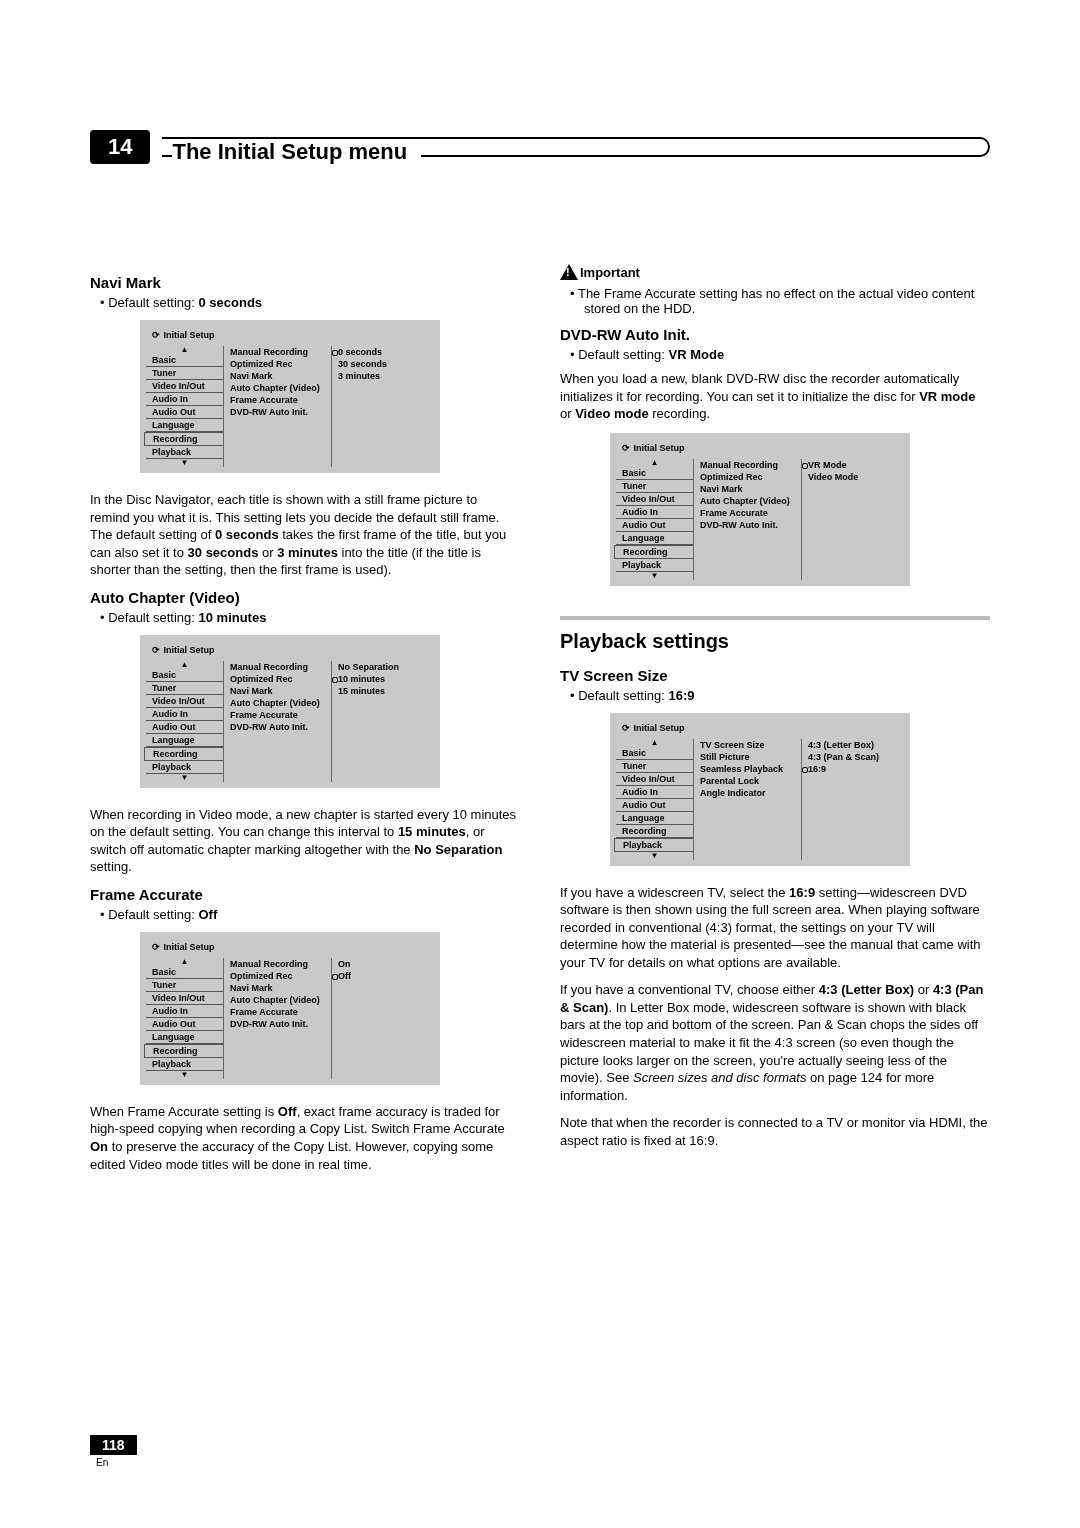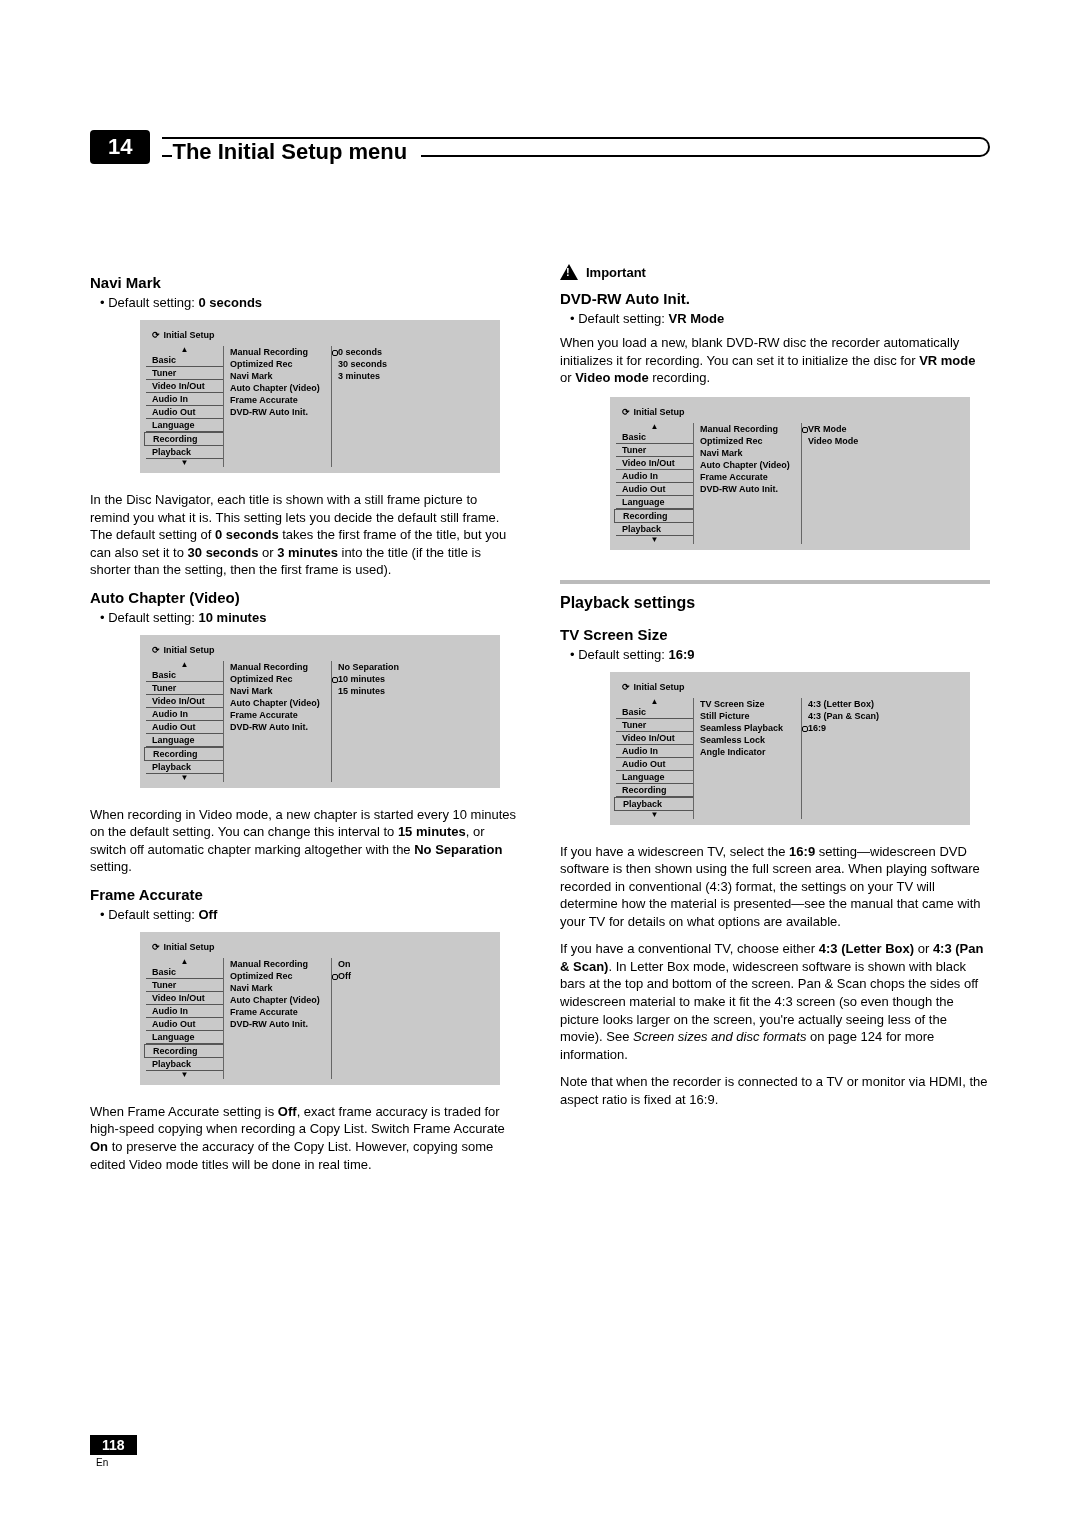--- a/index.html
+++ b/index.html
@@ -76,21 +76,21 @@
     font-size: 13px;
     line-height: 1.35;
     margin-bottom: 10px;
   }
   .strong { font-weight: bold; }
   .ital { font-style: italic; }
 
   
   .menu-shot {
     background: #c9c9c9;
-    width: 360px;
+    width: 300px;
     margin: 10px 0 18px 50px;
     padding: 6px 6px 6px 6px;
     font-size: 9px;
     position: relative;
   }
   .menu-shot .title {
     font-weight: bold;
     padding: 4px 6px 6px 6px;
   }
   .menu-shot .title::before {
@@ -147,21 +147,21 @@
     position: absolute;
     left: 0px; top: 4px;
     width: 4px; height: 4px;
     border: 1px solid #000;
     border-radius: 2px;
   }
 
   .important-head {
     display: flex;
     align-items: center;
-    gap: 8px;
+    gap: 2px;
     margin-bottom: 6px;
   }
   .warn-icon {
     width: 0; height: 0;
     border-left: 9px solid transparent;
     border-right: 9px solid transparent;
     border-bottom: 16px solid #000;
     position: relative;
   }
   .warn-icon::after {
@@ -171,21 +171,21 @@
     top: 2px;
     color: #fff;
     font-size: 11px;
     font-weight: bold;
   }
   .section-divider {
     border-top: 4px solid #bbb;
     margin: 30px 0 10px 0;
   }
   h2.section {
-    font-size: 16px;
+    font-size: 20px;
     font-weight: bold;
     margin-bottom: 14px;
   }
   .page-footer {
     position: absolute;
     left: 90px;
     bottom: 60px;
   }
   .page-num {
     background: #000;
@@ -336,20 +336,21 @@
     </p>
   </div>
 
   <div class="col">
 
     <div class="important-head">
       <div class="warn-icon"></div>
       <span class="strong">Important</span>
     </div>
     <ul class="bullet">
+      <li><span>The Frame Accurate setting has no effect on the actual video content stored on the HDD.</span></li>
     </ul>
 
     <h3 class="subhead">DVD-RW Auto Init.</h3>
     <ul class="bullet">
       <li><span>Default setting: </span><span class="strong">VR Mode</span></li>
     </ul>
     <p class="body">
       <span>When you load a new, blank DVD-RW disc the recorder automatically initializes it for recording. You can set it to initialize the disc for </span><span class="strong">VR mode</span><span> or </span><span class="strong">Video mode</span><span> recording.</span>
     </p>
 
@@ -403,21 +404,21 @@
             <div class="itm">Audio Out</div>
             <div class="itm">Language</div>
             <div class="itm">Recording</div>
             <div class="itm active">Playback</div>
             <div class="arrow-dn">▼</div>
           </div>
         <div class="menu-mid">
             <div class="itm">TV Screen Size</div>
             <div class="itm">Still Picture</div>
             <div class="itm">Seamless Playback</div>
-            <div class="itm">Seamless Lock</div>
+            <div class="itm">Parental Lock</div>
             <div class="itm">Angle Indicator</div>
           </div>
         <div class="menu-right">
             <div class="opt">4:3 (Letter Box)</div>
             <div class="opt">4:3 (Pan &amp; Scan)</div>
             <div class="opt sel">16:9</div>
           </div>
       </div>
     </div>
 

